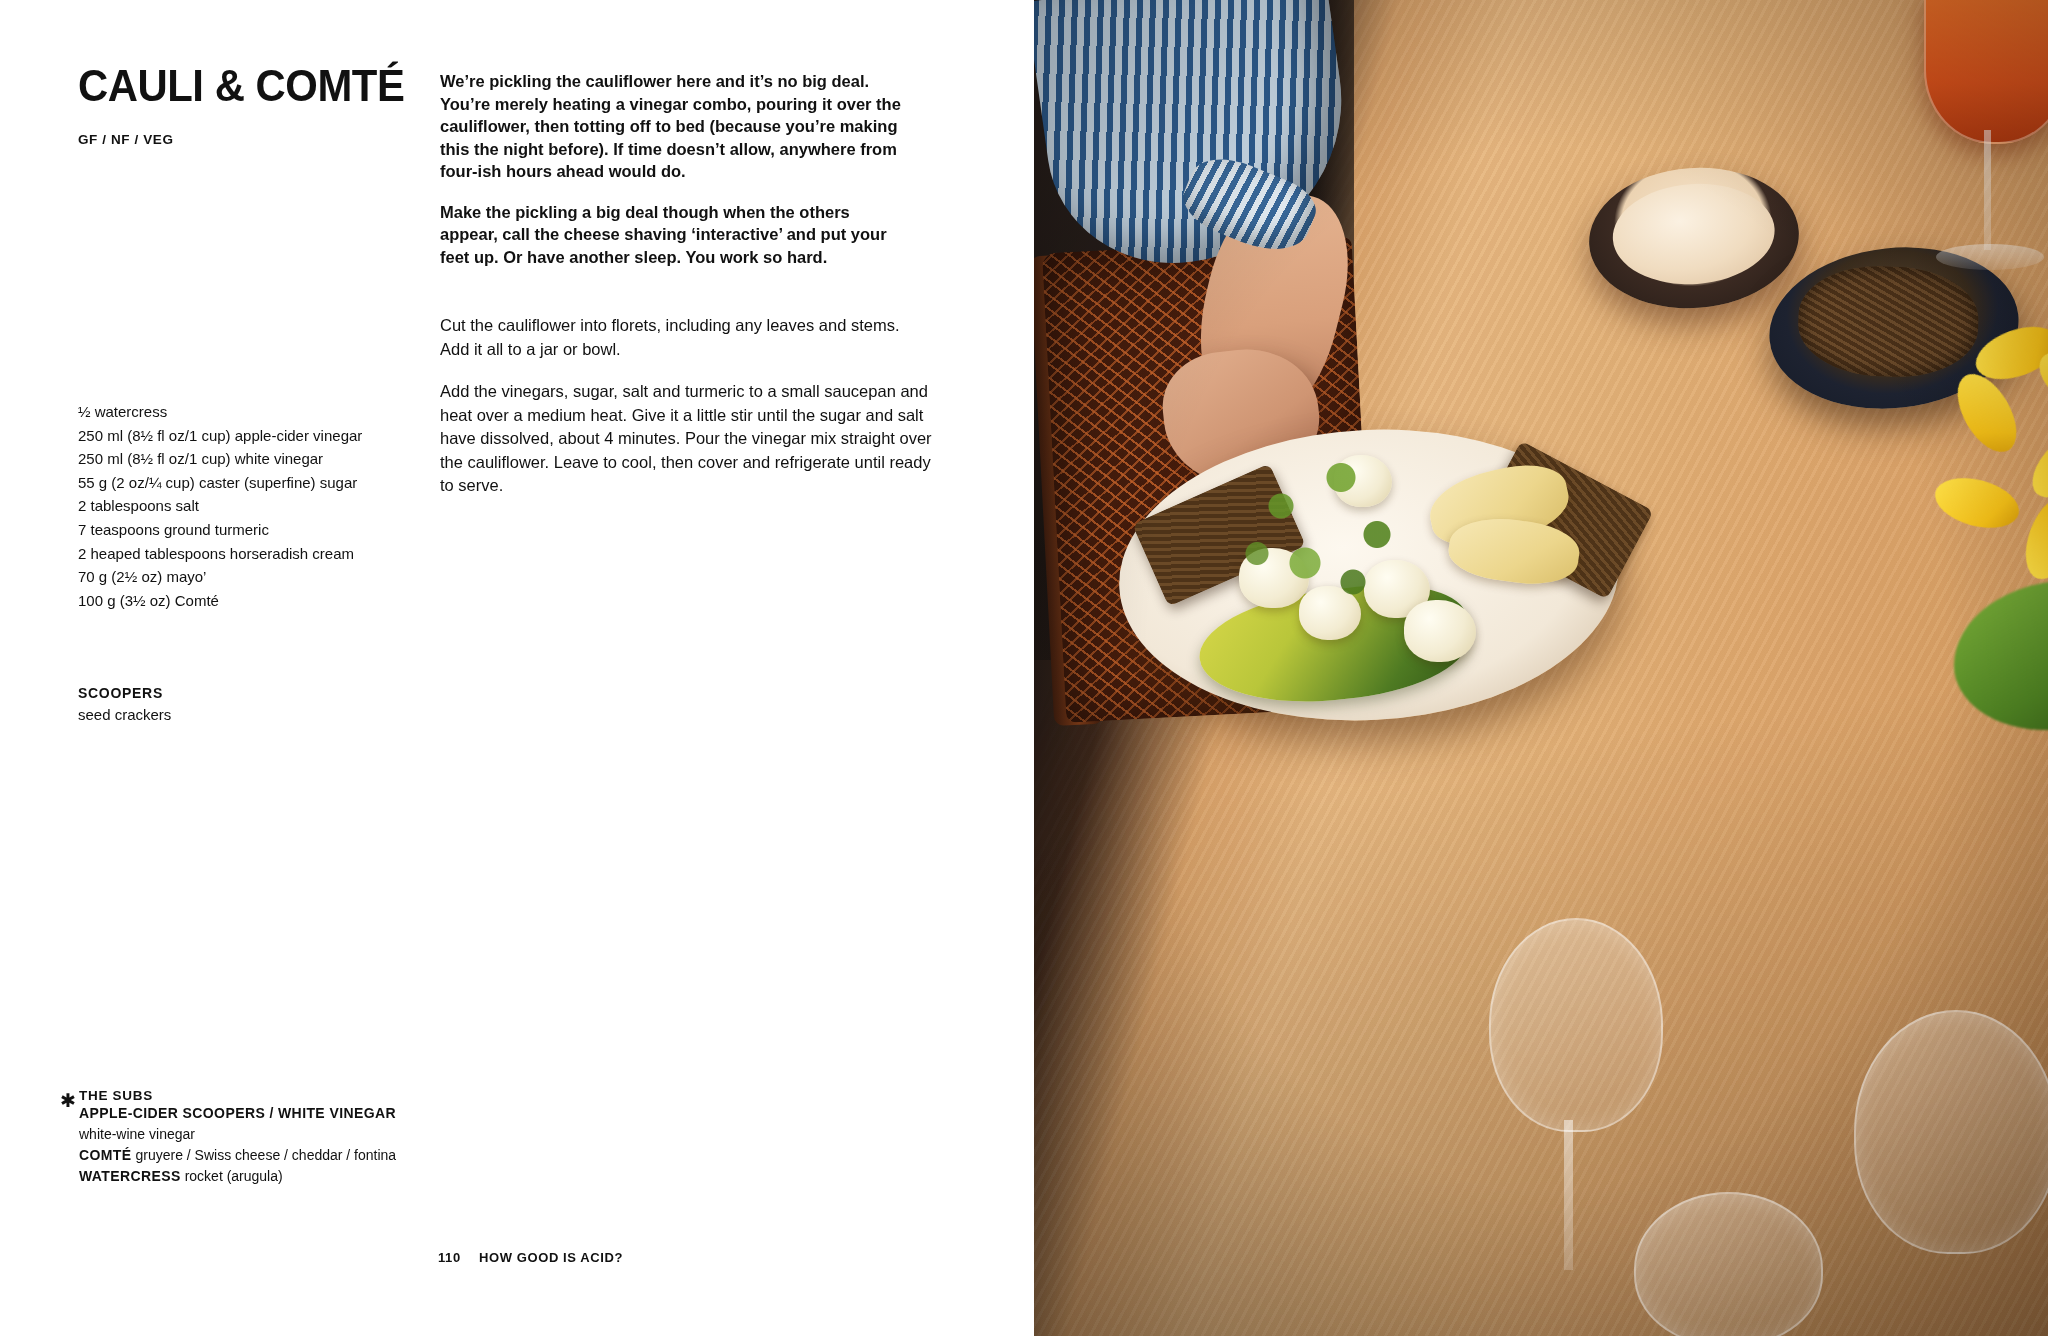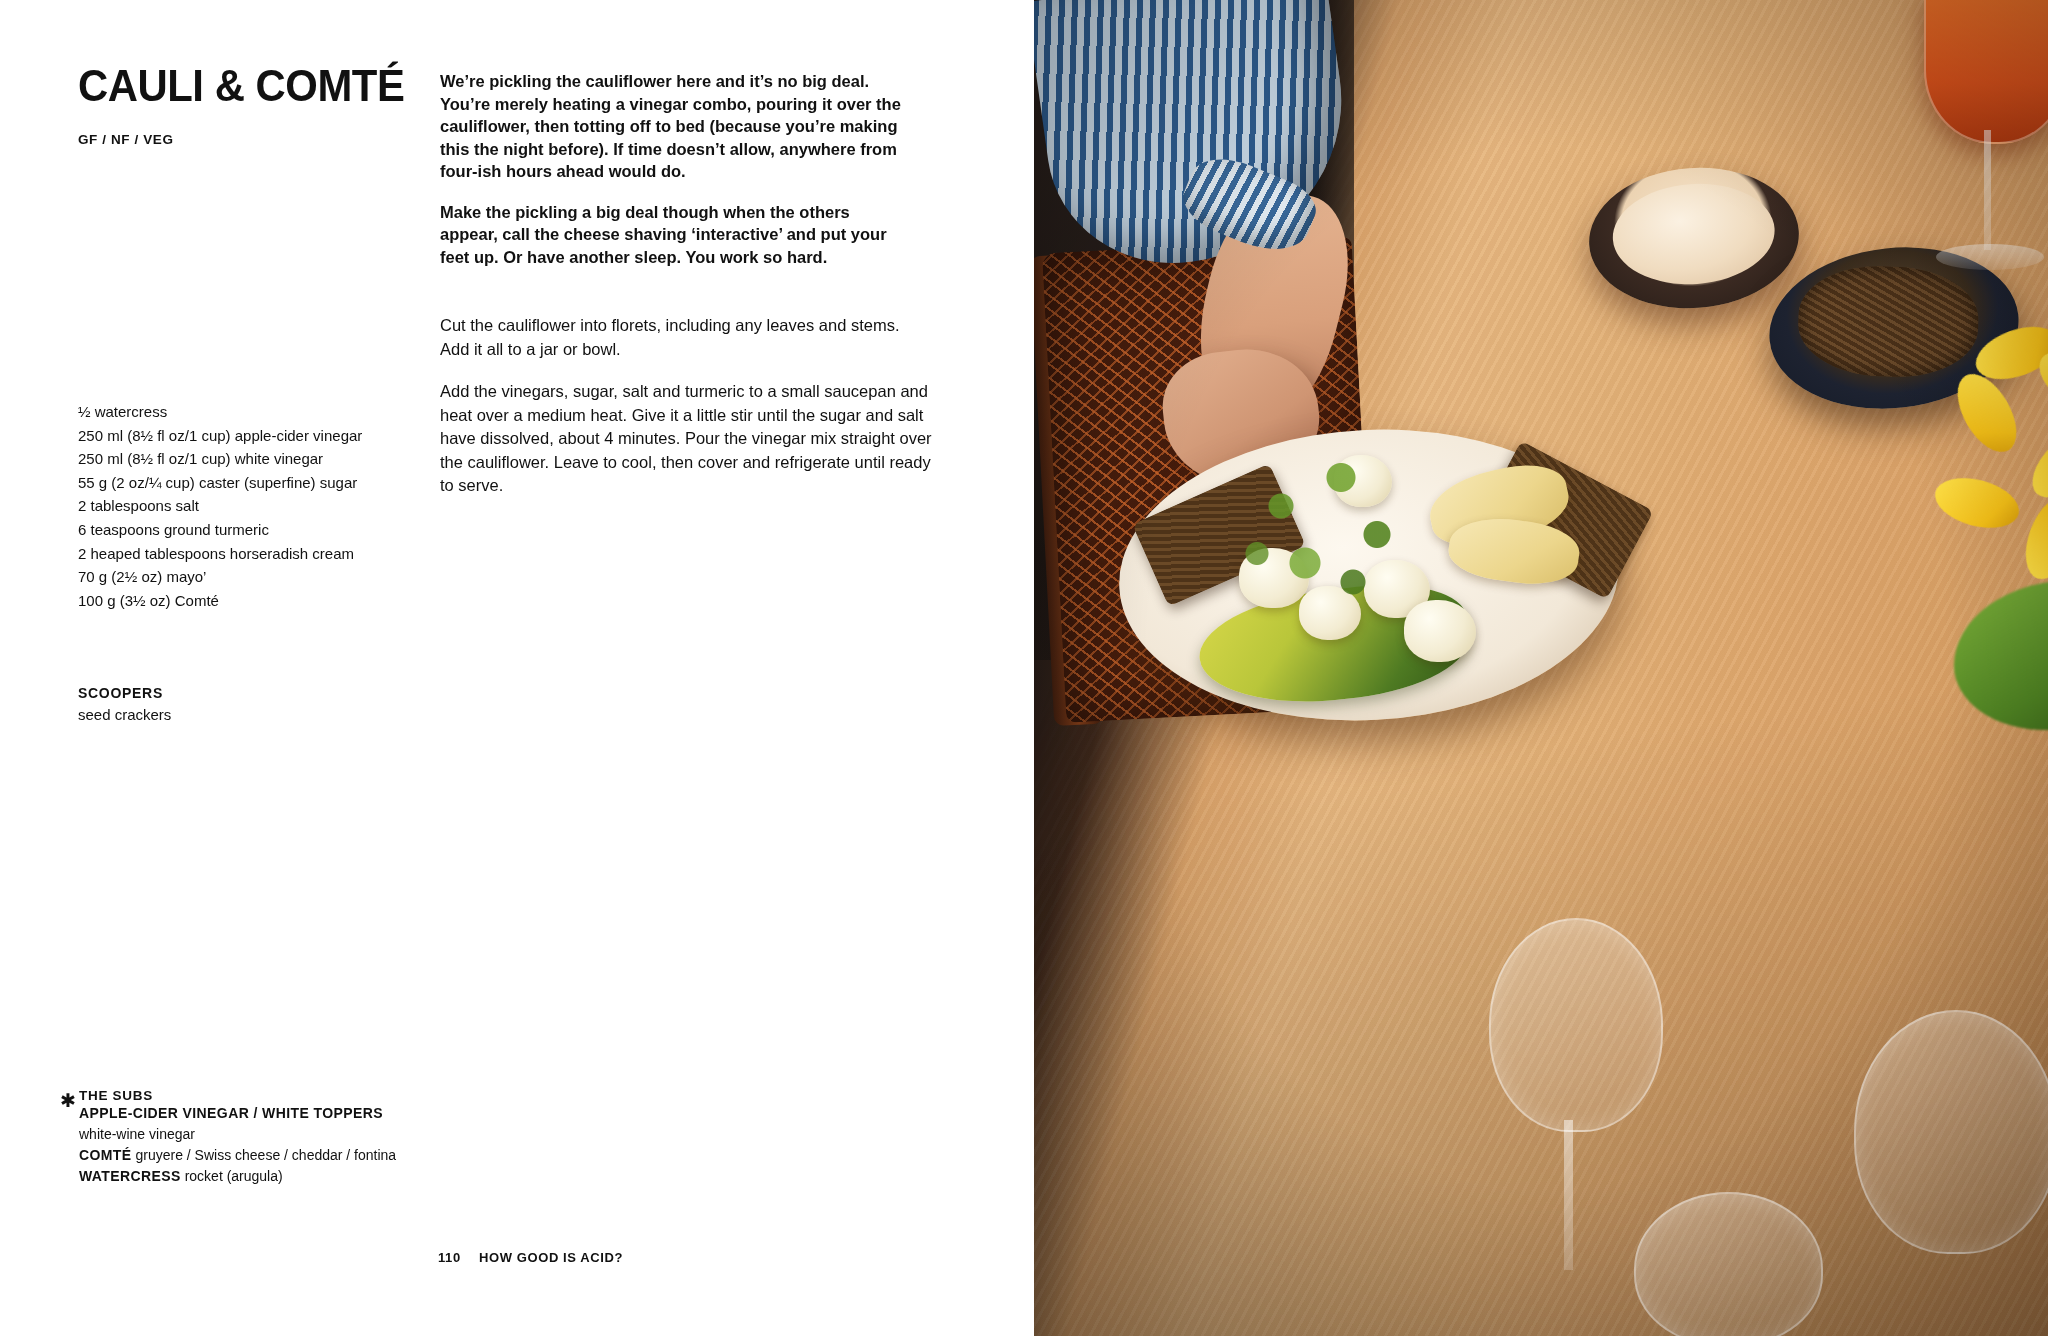--- a/index.html
+++ b/index.html
@@ -494,21 +494,21 @@
     </div>
 
 
     <div class="ingredients">
       <ul>
         <li>½ watercress</li>
         <li>250 ml (8½ fl oz/1 cup) apple-cider vinegar</li>
         <li>250 ml (8½ fl oz/1 cup) white vinegar</li>
         <li>55 g (2 oz/¼ cup) caster (superfine) sugar</li>
         <li>2 tablespoons salt</li>
-        <li>6 teaspoons ground turmeric</li>
+        <li>7 teaspoons ground turmeric</li>
         <li>2 heaped tablespoons horseradish cream</li>
         <li>70 g (2½ oz) mayo’</li>
         <li>100 g (3½ oz) Comté</li>
       </ul>
     </div>
 
 
     <div class="section-block" id="scoopers">
       <div class="head">SCOOPERS</div>
       <div class="body">seed crackers</div>
@@ -516,21 +516,21 @@
 
     <div class="method">
       <p>Cut the cauliflower into florets, including any leaves and stems. Add it all to a jar or bowl.</p>
       <p>Add the vinegars, sugar, salt and turmeric to a small saucepan and heat over a medium heat. Give it a little stir until the sugar and salt have dissolved, about 4 minutes. Pour the vinegar mix straight over the cauliflower. Leave to cool, then cover and refrigerate until ready to serve.</p>
     </div>
 
     <div class="subs">
       <div class="star">✱</div>
       <div class="subs-title">THE SUBS</div>
       <div class="sub-line">
-        <span class="k">APPLE-CIDER VINEGAR / WHITE TOPPERS</span>
+        <span class="k">APPLE-CIDER SCOOPERS / WHITE VINEGAR</span>
       </div>
       <div class="sub-line">
         <span class="v">white-wine vinegar</span>
       </div>
       <div class="sub-line">
         <span class="k">COMTÉ</span>
         <span class="v">gruyere / Swiss cheese / cheddar / fontina</span>
       </div>
       <div class="sub-line">
         <span class="k">WATERCRESS</span>

